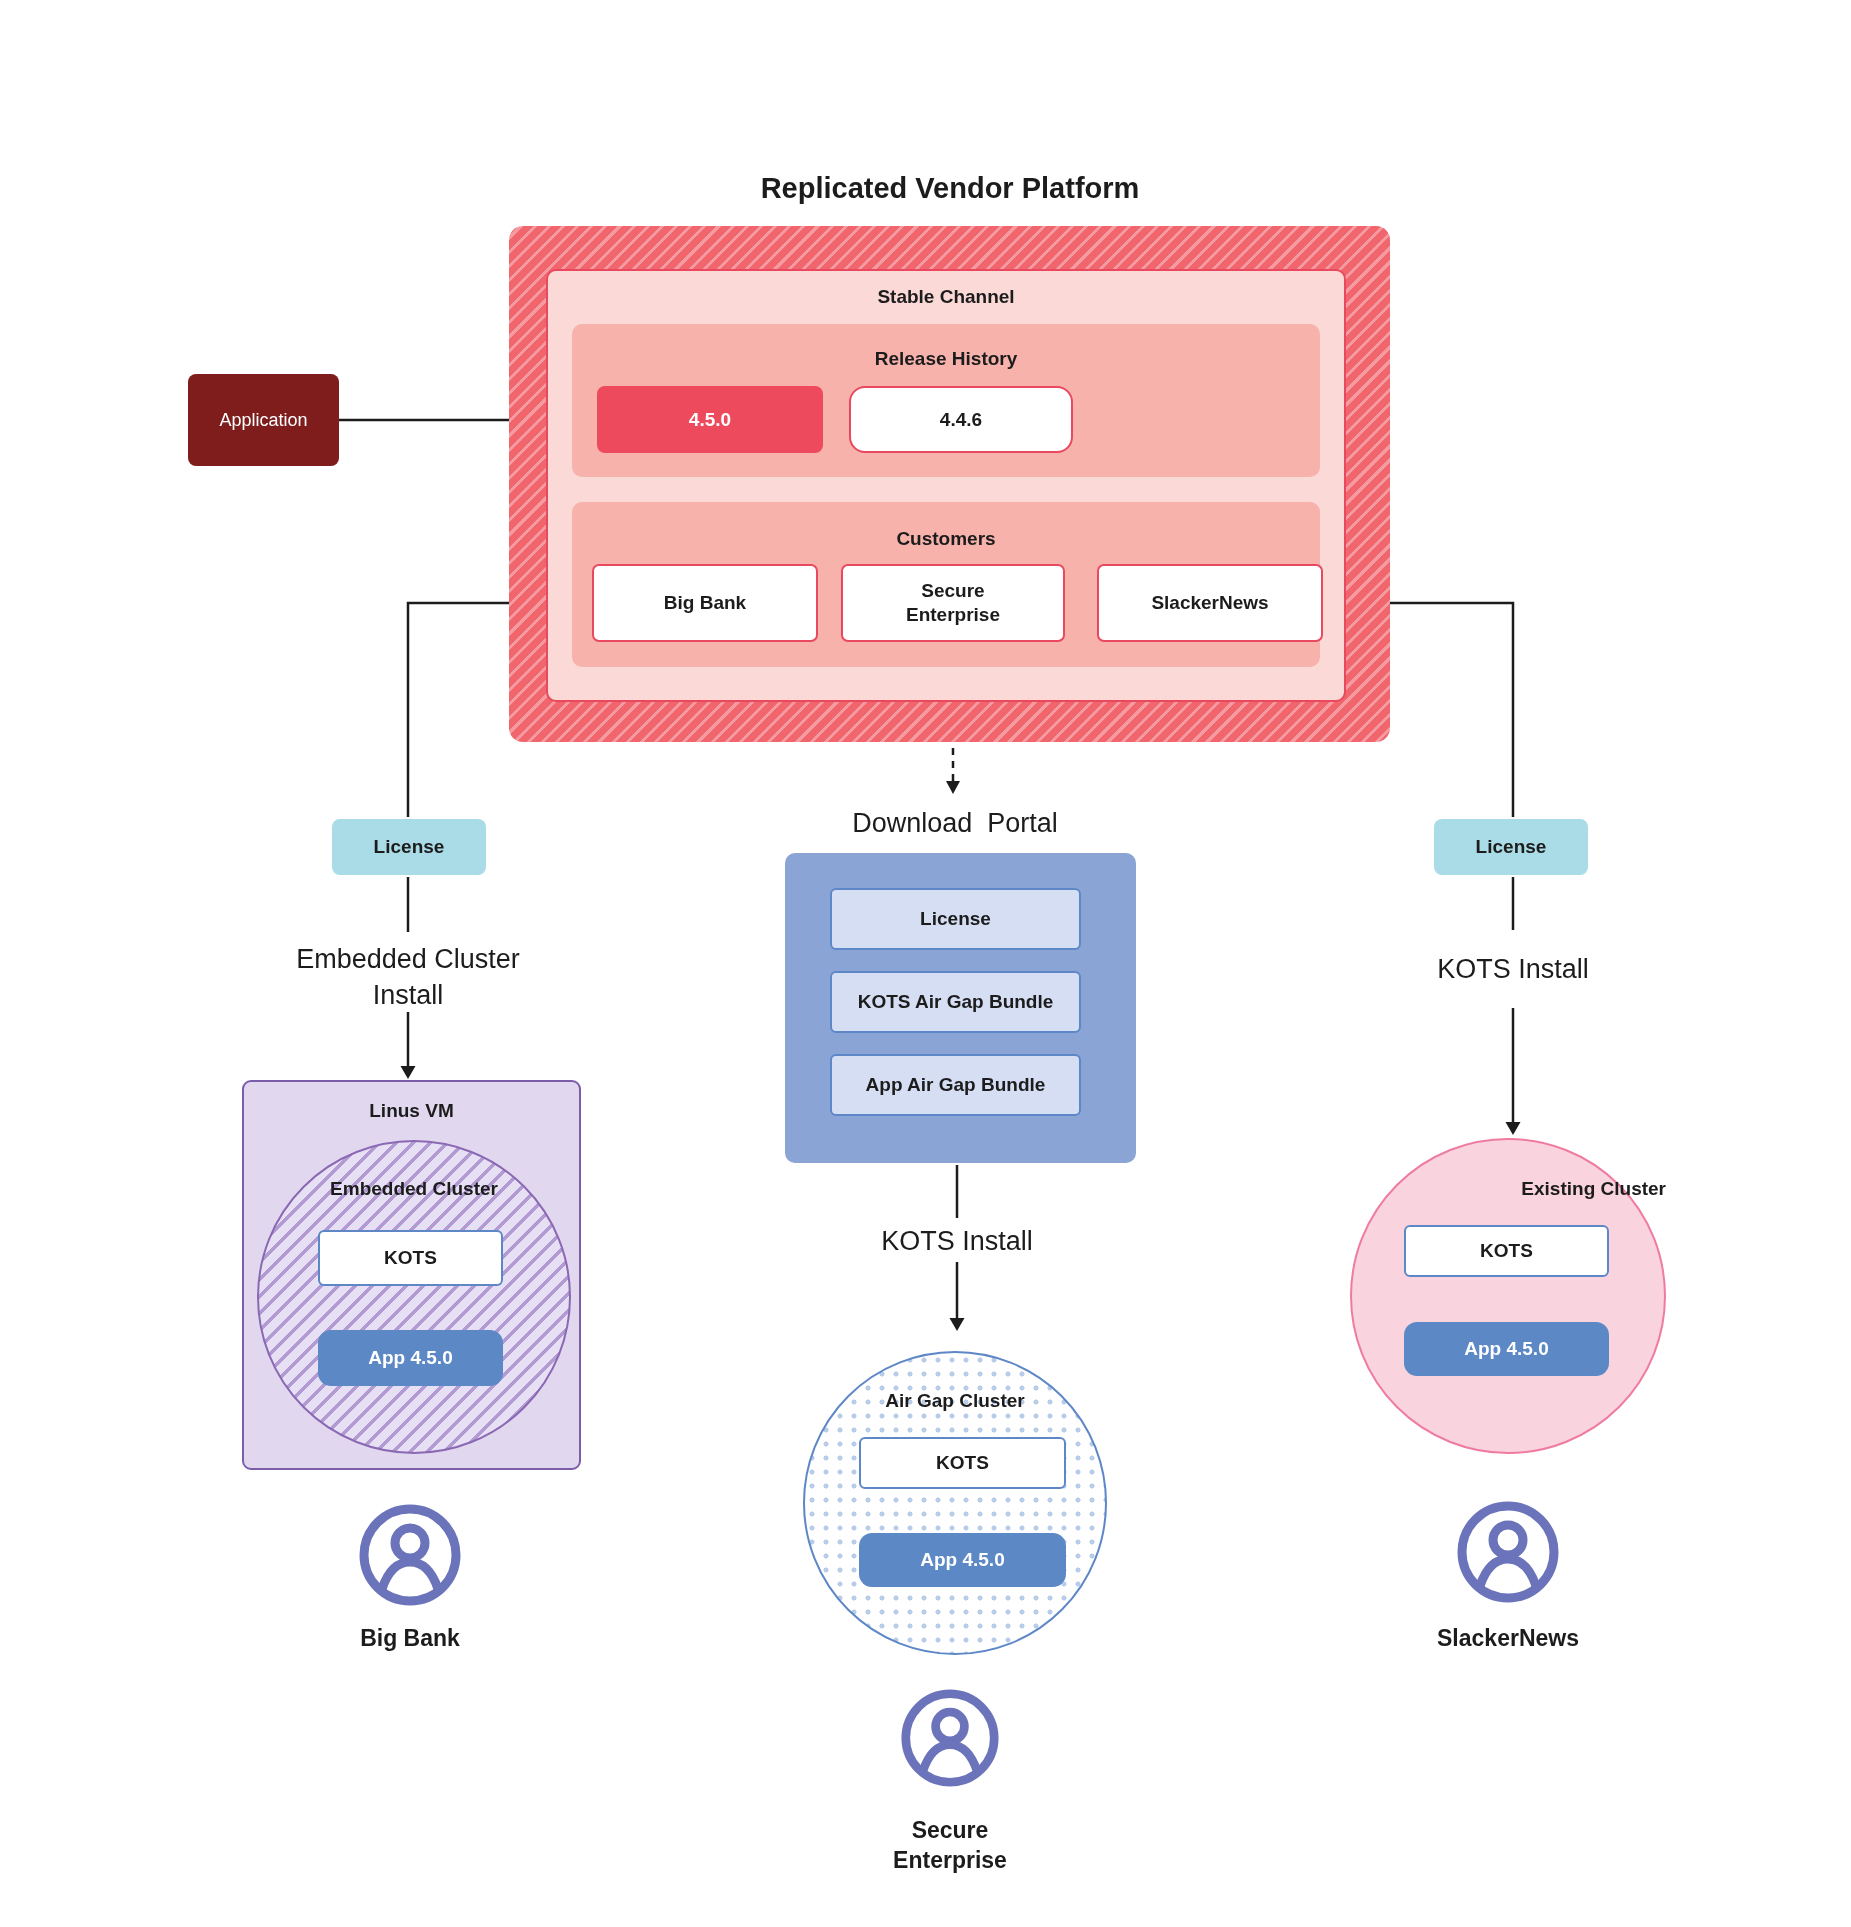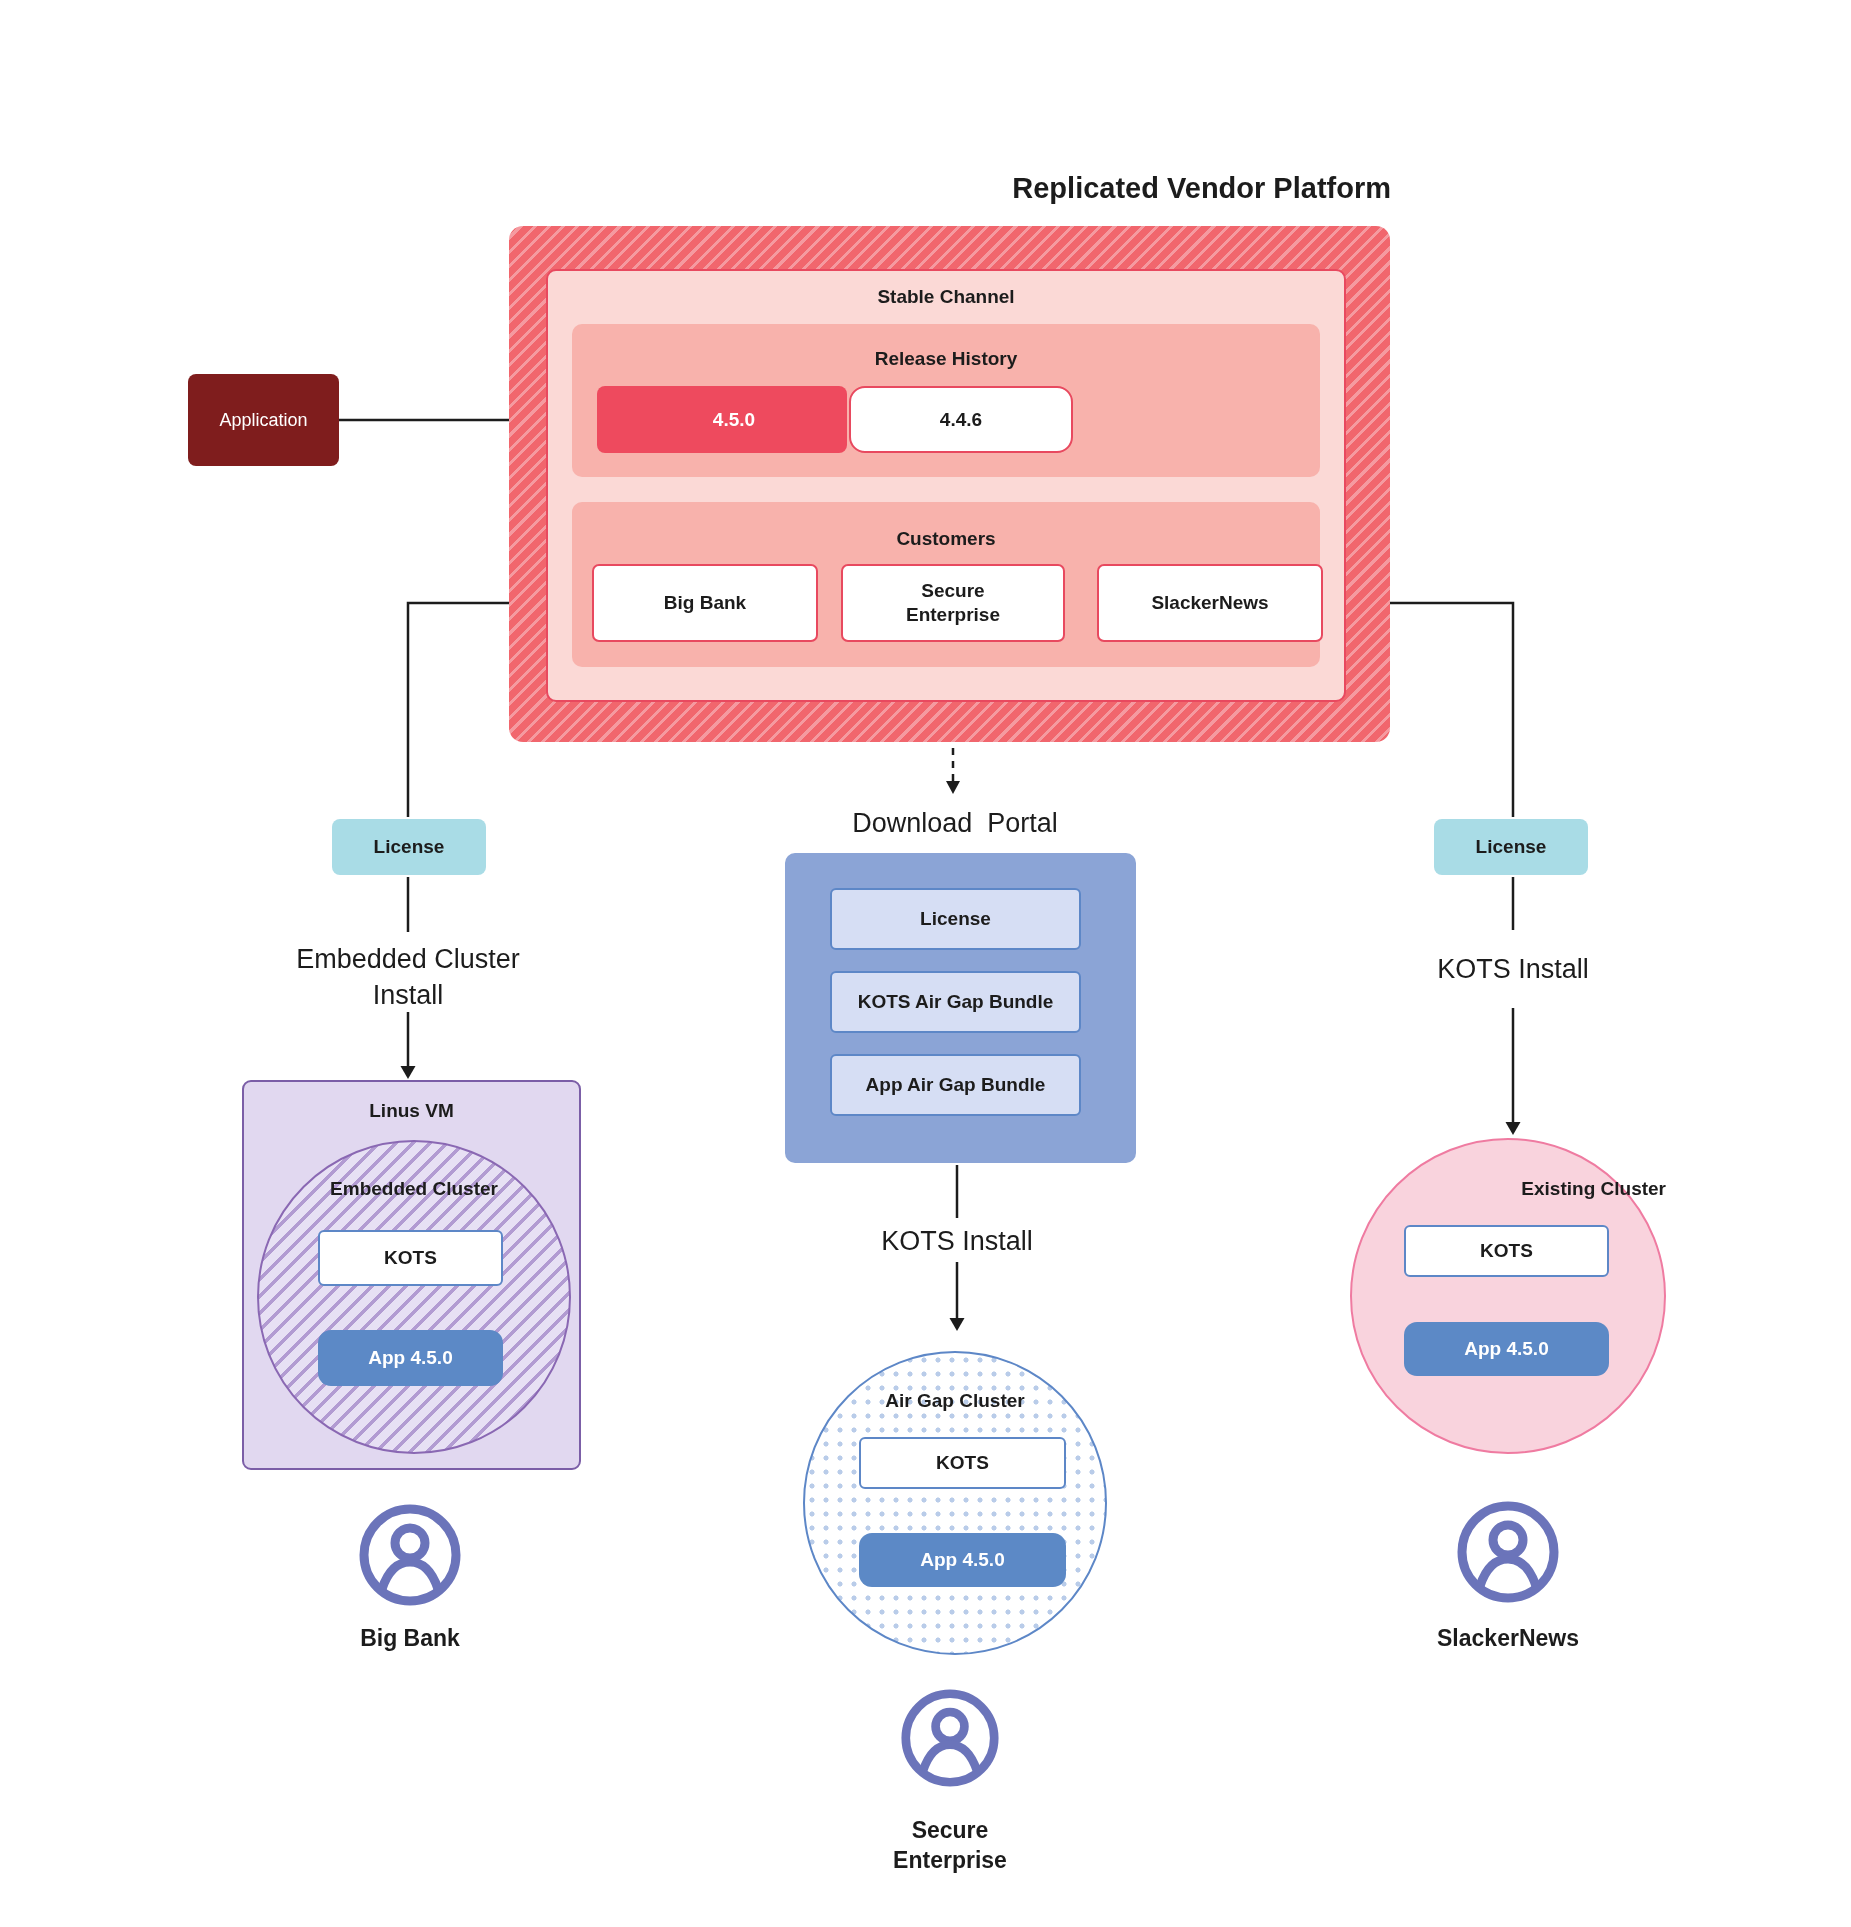--- a/index.html
+++ b/index.html
@@ -15,21 +15,21 @@
   .prespace{white-space:pre;}
 
   .title{font-size:29px;font-weight:600;text-align:center;}
 
   .hatch-red{
     background:repeating-linear-gradient(135deg,#f1666d 0px,#f1666d 7px,#f59aa0 7px,#f59aa0 10px);
     border-radius:14px;
   }
   .stable{background:#fbd9d6;border:2px solid #e8495f;border-radius:10px;box-sizing:border-box;}
   .salmon{background:#f8b2ac;border-radius:10px;}
-  .rel-hot{background:#ee4a5e;border-radius:8px;color:#ffffff;font-size:19px;font-weight:600;padding-left:24px;}
+  .rel-hot{background:#ee4a5e;border-radius:8px;color:#ffffff;font-size:19px;font-weight:600;}
   .rel-old{background:#ffffff;border:2px solid #e8495f;border-radius:16px;box-sizing:border-box;font-size:19px;font-weight:600;}
   .cust{background:#ffffff;border:2px solid #e8495f;border-radius:7px;box-sizing:border-box;font-size:19px;font-weight:600;line-height:1.25;}
 
   .appnode{background:#7f1d1d;border-radius:8px;color:#ffffff;font-size:18px;font-weight:400;}
   .teal{background:#a9dce6;border-radius:8px;font-size:19px;font-weight:600;}
 
   .portal{background:#8ba4d6;border-radius:10px;}
   .portal-item{background:#d6def4;border:2px solid #5d87c7;border-radius:6px;box-sizing:border-box;font-size:19px;font-weight:600;}
 
   .linus{background:#e1d8f0;border:2px solid #7b5ea7;border-radius:9px;box-sizing:border-box;}
@@ -76,21 +76,21 @@
       <path d="M400.5 1066 L415.5 1066 L408 1079 Z"></path>
       <path d="M1505.5 1122 L1520.5 1122 L1513 1135 Z"></path>
       <path d="M946 781 L960 781 L953 794 Z"></path>
       <path d="M949.5 1318 L964.5 1318 L957 1331 Z"></path>
       <path d="M404.5 1314 L417.5 1314 L411 1326 Z"></path>
       <path d="M955.5 1517 L968.5 1517 L962 1529 Z"></path>
       <path d="M1499.5 1305 L1512.5 1305 L1506 1317 Z"></path>
     </g>
   </svg>
 
-  <div class="abs title" style="left:509px;top:172px;width:882px;text-align:right;">Replicated Vendor Platform</div>
+  <div class="abs title" style="left:509px;top:172px;width:882px;">Replicated Vendor Platform</div>
 
   <div class="abs appnode center" style="left:188px;top:374px;width:151px;height:92px;">Application</div>
 
   <div class="abs hatch-red" style="left:509px;top:226px;width:881px;height:516px;"></div>
 
   <div class="abs stable" style="left:546px;top:269px;width:800px;height:433px;"></div>
   <div class="abs lbl" style="left:546px;top:286px;width:800px;text-align:center;">Stable Channel</div>
 
   <div class="abs salmon" style="left:572px;top:324px;width:748px;height:153px;"></div>
   <div class="abs lbl" style="left:572px;top:348px;width:748px;text-align:center;">Release History</div>

